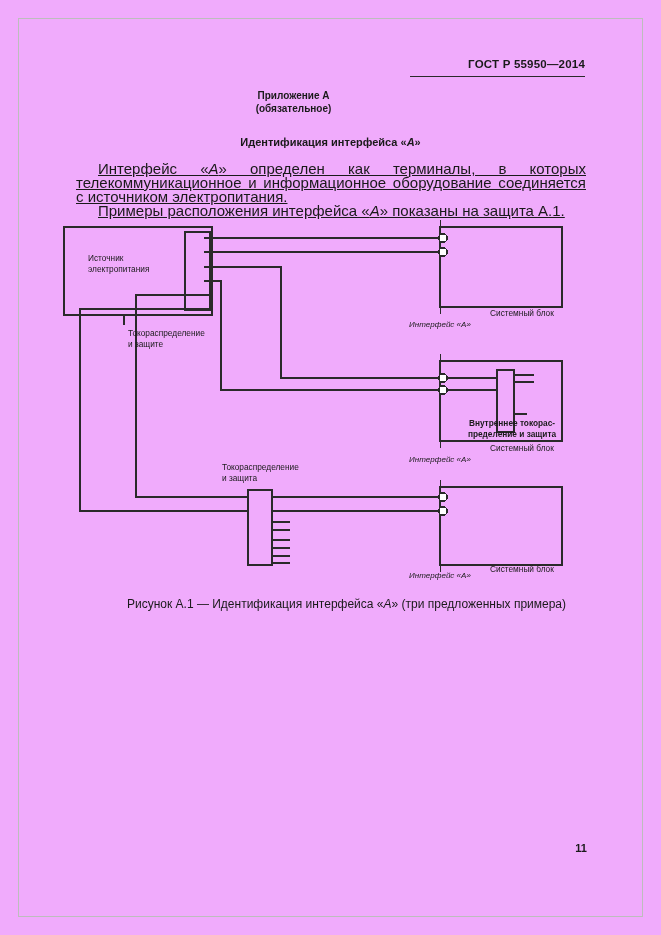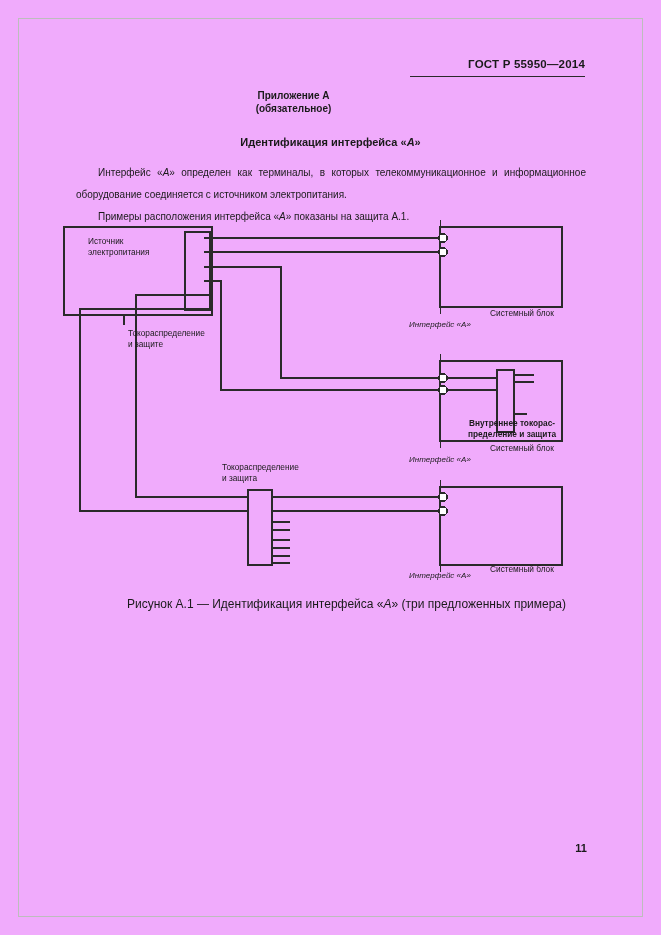--- a/index.html
+++ b/index.html
@@ -70,23 +70,24 @@
     font-size: 11px;
     font-weight: bold;
   }
   .section-title .ital { font-style: italic; }
   
   .body-block {
     position: absolute;
     left: 76px;
     top: 162px;
     width: 510px;
-    font-size: 10px;
-    line-height: 22px;
+    font-size: 15px;
+    line-height: 14px;
     text-align: justify;
+    text-decoration: underline;
   }
   .body-block p { margin: 0; }
   .body-block p.indent { text-indent: 22px; }
   .ital { font-style: italic; }
   
   .figure {
     position: absolute;
     left: 0;
     top: 0;
     width: 661px;
@@ -213,21 +214,21 @@
 
       <rect x="440" y="487" width="122" height="78"></rect>
       <path d="M440 480 V572" stroke-width="1"></path>
       <circle cx="443" cy="497" r="4.2" fill="#ffffff" stroke-width="1.4"></circle>
       <circle cx="443" cy="511" r="4.2" fill="#ffffff" stroke-width="1.4"></circle>
 
       <path d="M124 315 V325" stroke-width="1.2"></path>
     </g>
   </svg>
 
-  <div class="dlabel" style="left:88px; top:236px;">Источник
+  <div class="dlabel" style="left:88px; top:253px;">Источник
 электропитания</div>
 
   <div class="dlabel" style="left:128px; top:328px;">Токораспределение
 и защите</div>
 
   <div class="dlabel" style="left:222px; top:462px;">Токораспределение
 и защита</div>
 
   <div class="dlabel bold" style="left:457px; top:418px; text-align:center; width:110px;">Внутреннее токорас-
 пределение и защита</div>

